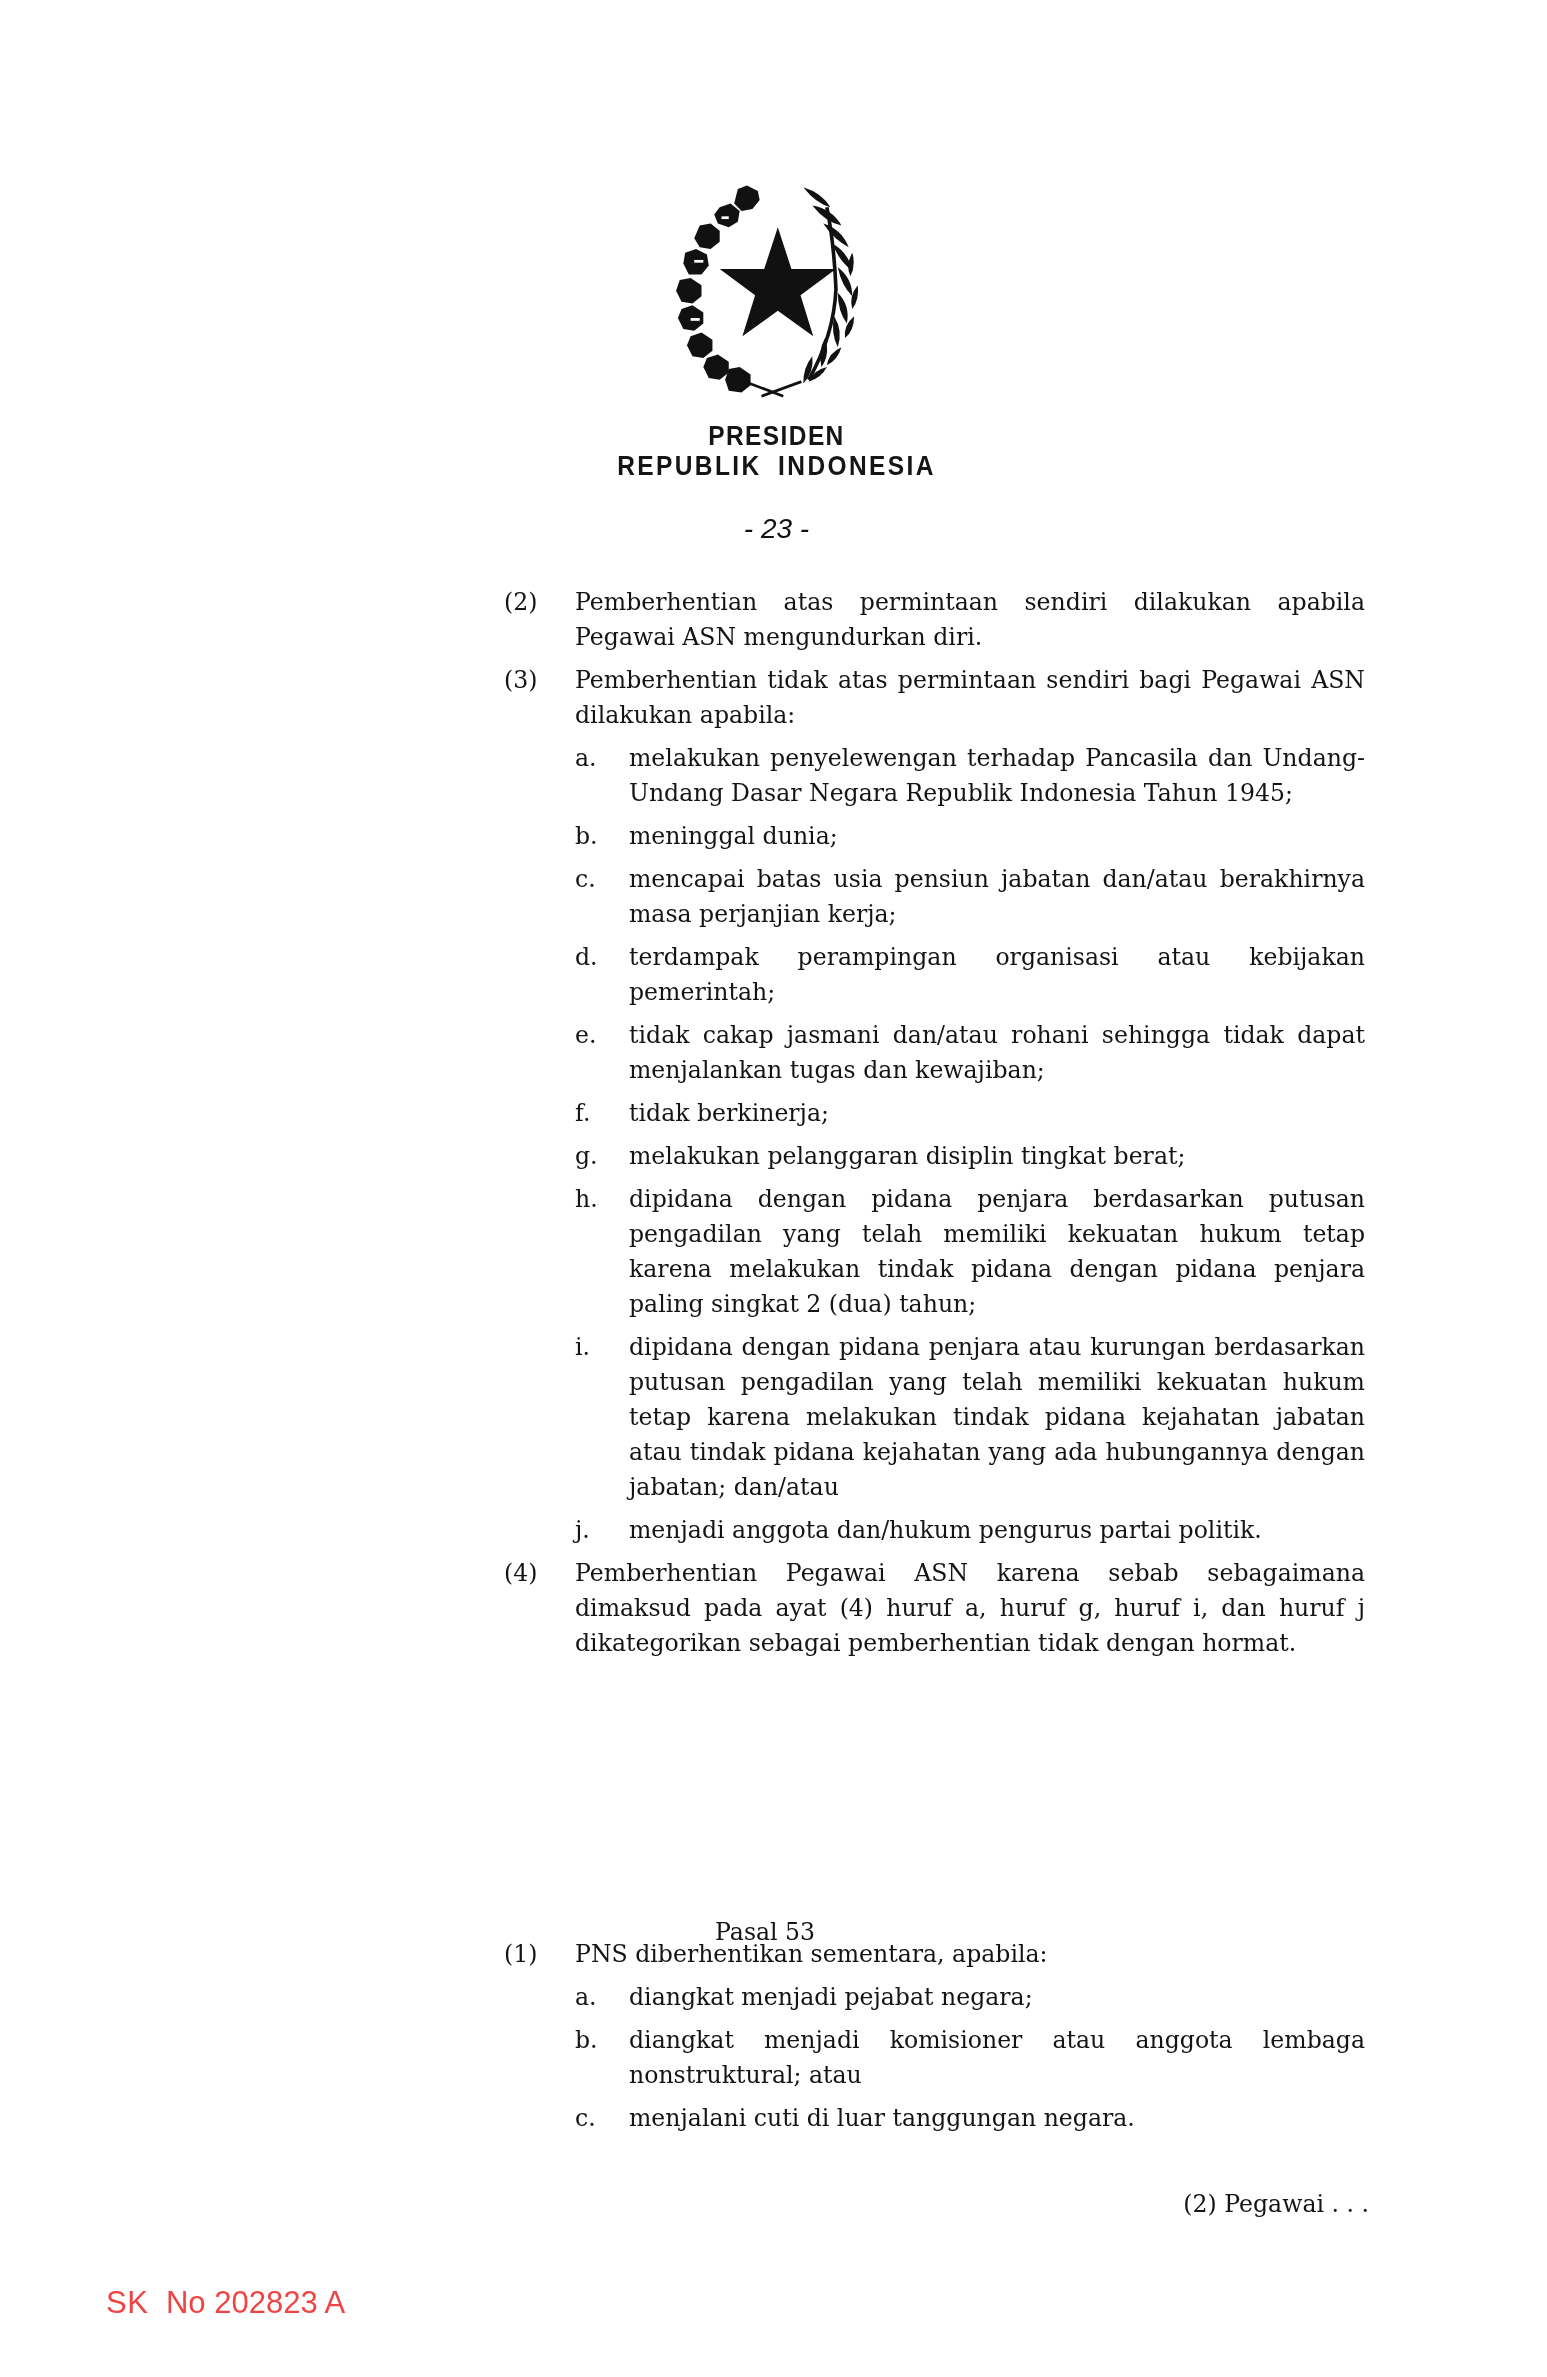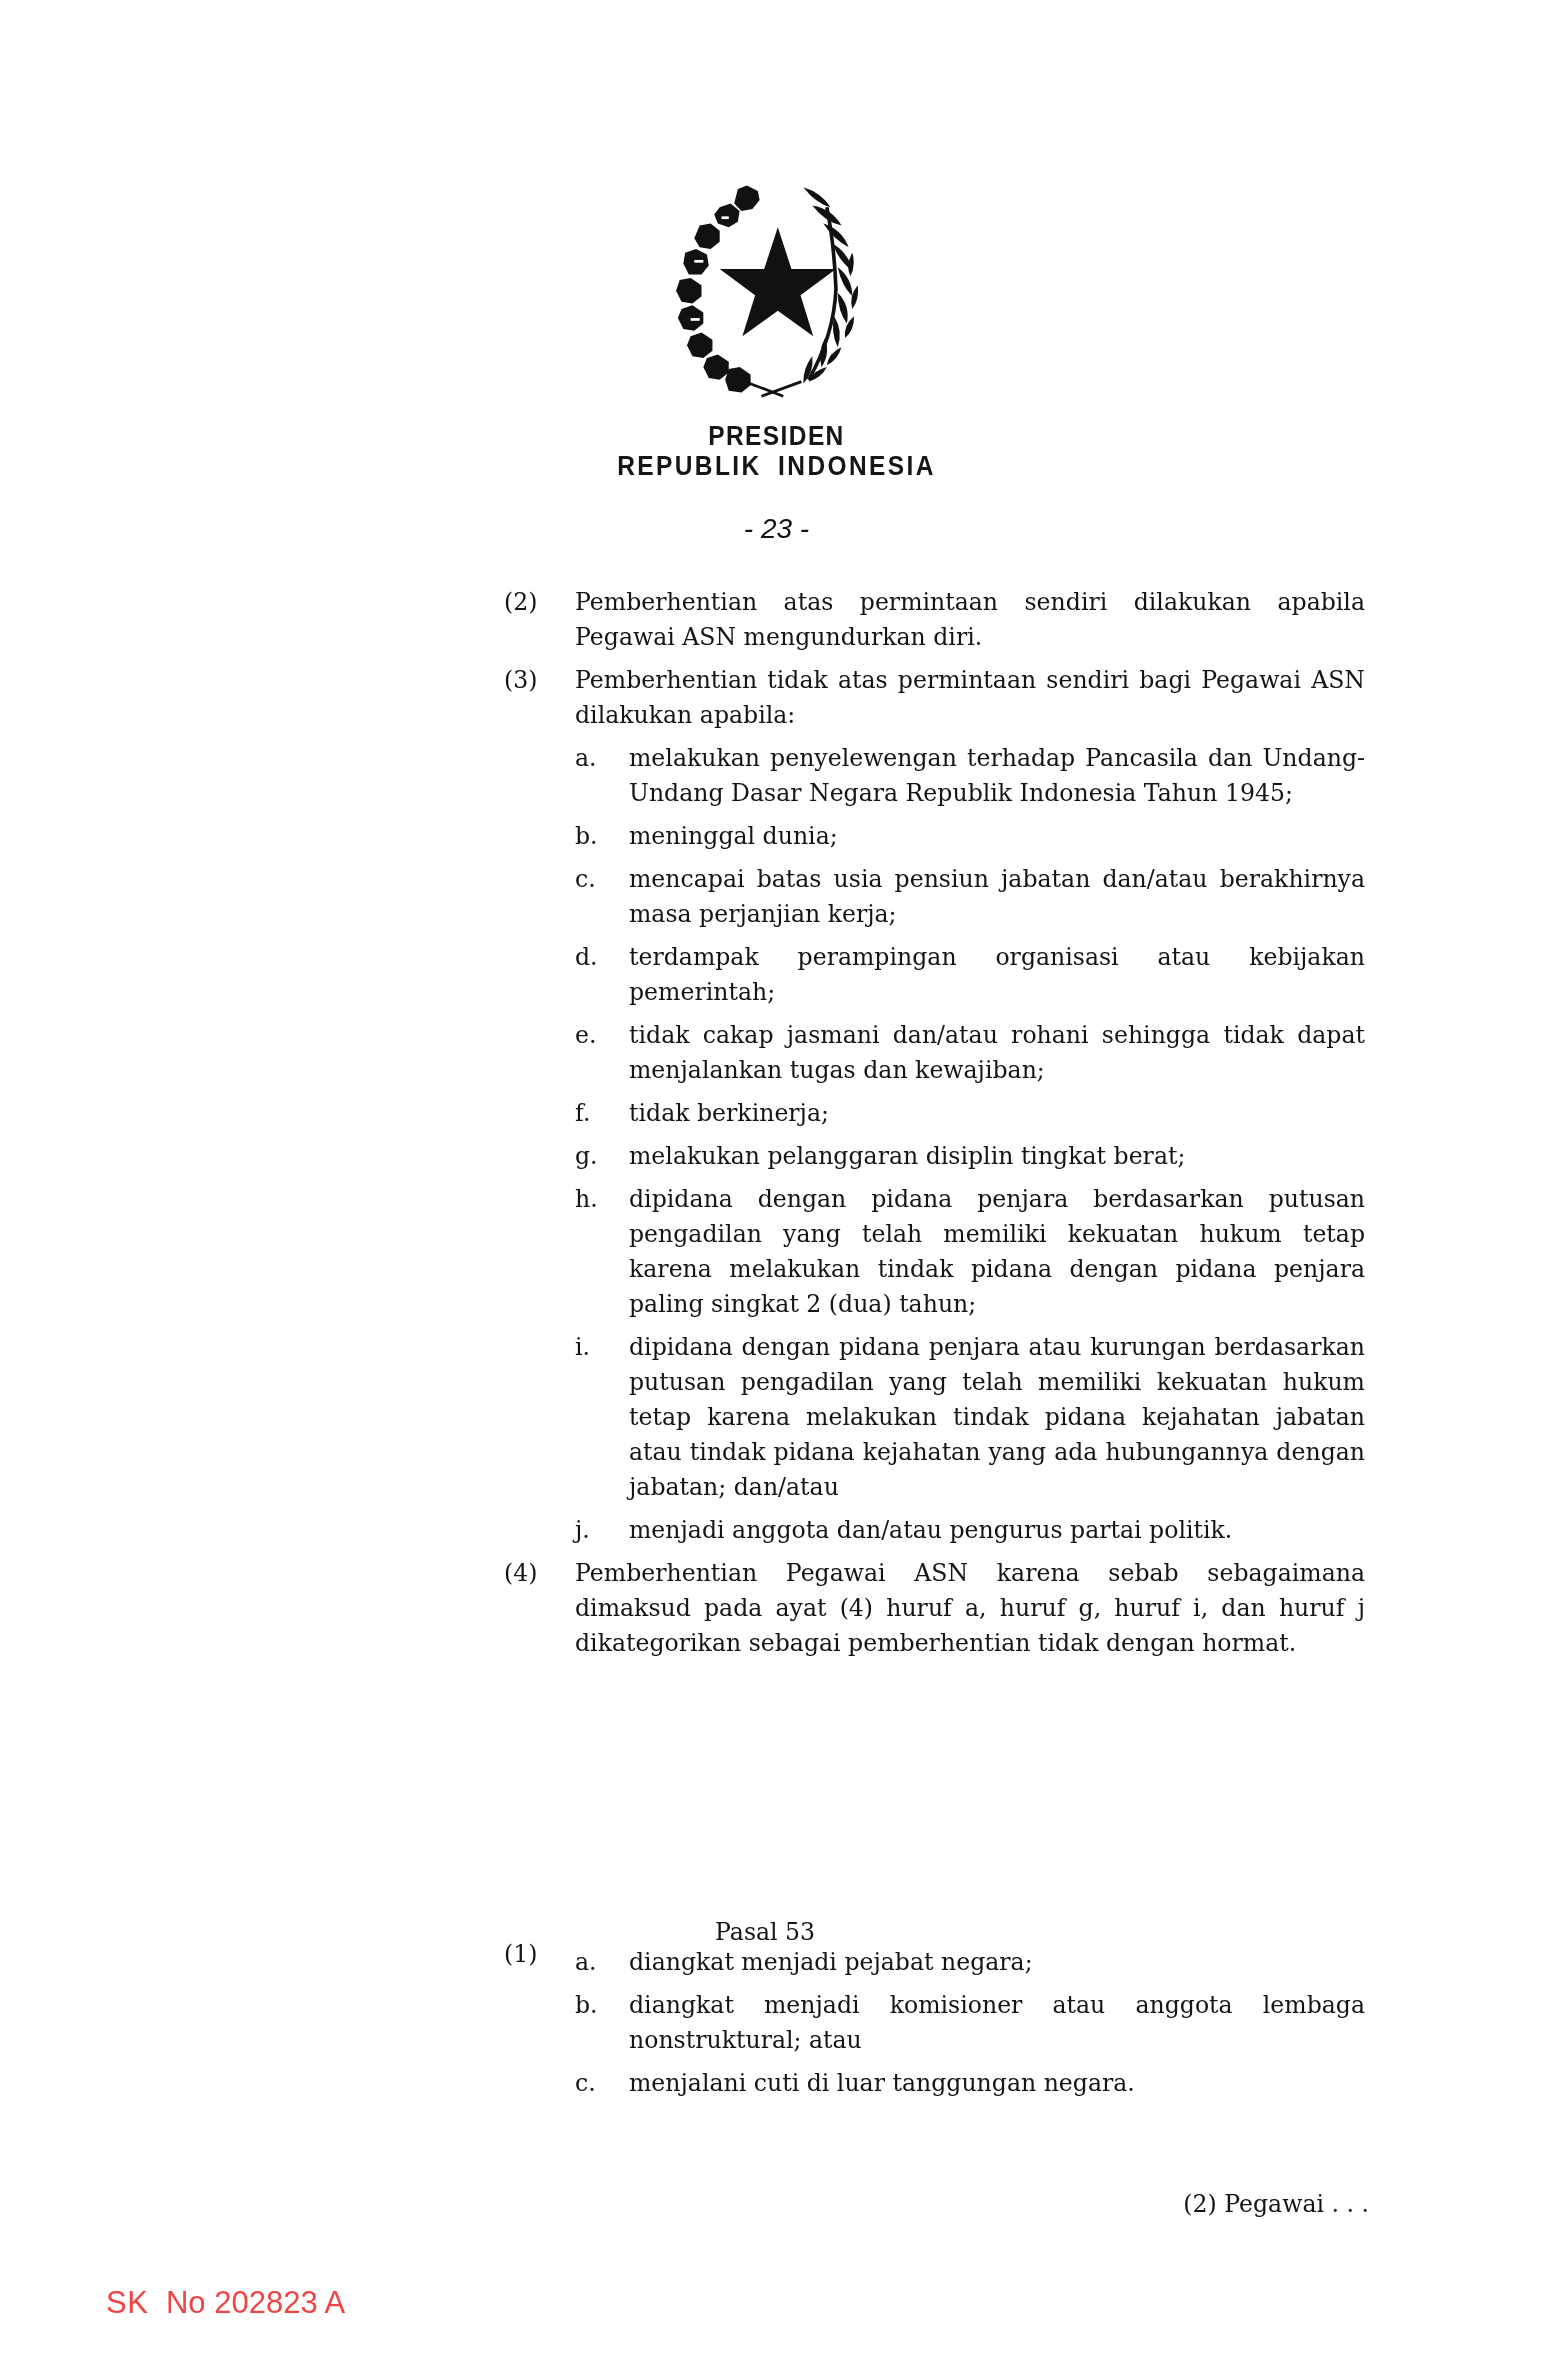--- a/index.html
+++ b/index.html
@@ -129,39 +129,40 @@
         <div class="item">
           <div class="item-letter">h.</div>
           <div class="item-text">dipidana dengan pidana penjara berdasarkan putusan pengadilan yang telah memiliki kekuatan hukum tetap karena melakukan tindak pidana dengan pidana penjara paling singkat 2 (dua) tahun;</div>
         </div>
         <div class="item">
           <div class="item-letter">i.</div>
           <div class="item-text">dipidana dengan pidana penjara atau kurungan berdasarkan putusan pengadilan yang telah memiliki kekuatan hukum tetap karena melakukan tindak pidana kejahatan jabatan atau tindak pidana kejahatan yang ada hubungannya dengan jabatan; dan/atau</div>
         </div>
         <div class="item">
           <div class="item-letter">j.</div>
-          <div class="item-text">menjadi anggota dan/atau pengurus partai politik.</div>
+          <div class="item-text">menjadi anggota dan/hukum pengurus partai politik.</div>
         </div>
       </div>
     </div>
   </div>
 
   <div class="ayat">
     <div class="ayat-num">(4)</div>
     <div class="ayat-content">
       <div class="ayat-text">Pemberhentian Pegawai ASN karena sebab sebagaimana dimaksud pada ayat (4) huruf a, huruf g, huruf i, dan huruf j dikategorikan sebagai pemberhentian tidak dengan hormat.</div>
     </div>
   </div>
 </div>
 
 <div id="pasal-title" class="abs doc">Pasal 53</div>
 <div id="body2" class="abs doc">
   <div class="ayat">
     <div class="ayat-num">(1)</div>
     <div class="ayat-content">
+      <div class="ayat-text single">PNS diberhentikan sementara, apabila:</div>
       <div class="items">
         <div class="item">
           <div class="item-letter">a.</div>
           <div class="item-text">diangkat menjadi pejabat negara;</div>
         </div>
         <div class="item">
           <div class="item-letter">b.</div>
           <div class="item-text">diangkat menjadi komisioner atau anggota lembaga nonstruktural; atau</div>
         </div>
         <div class="item">

